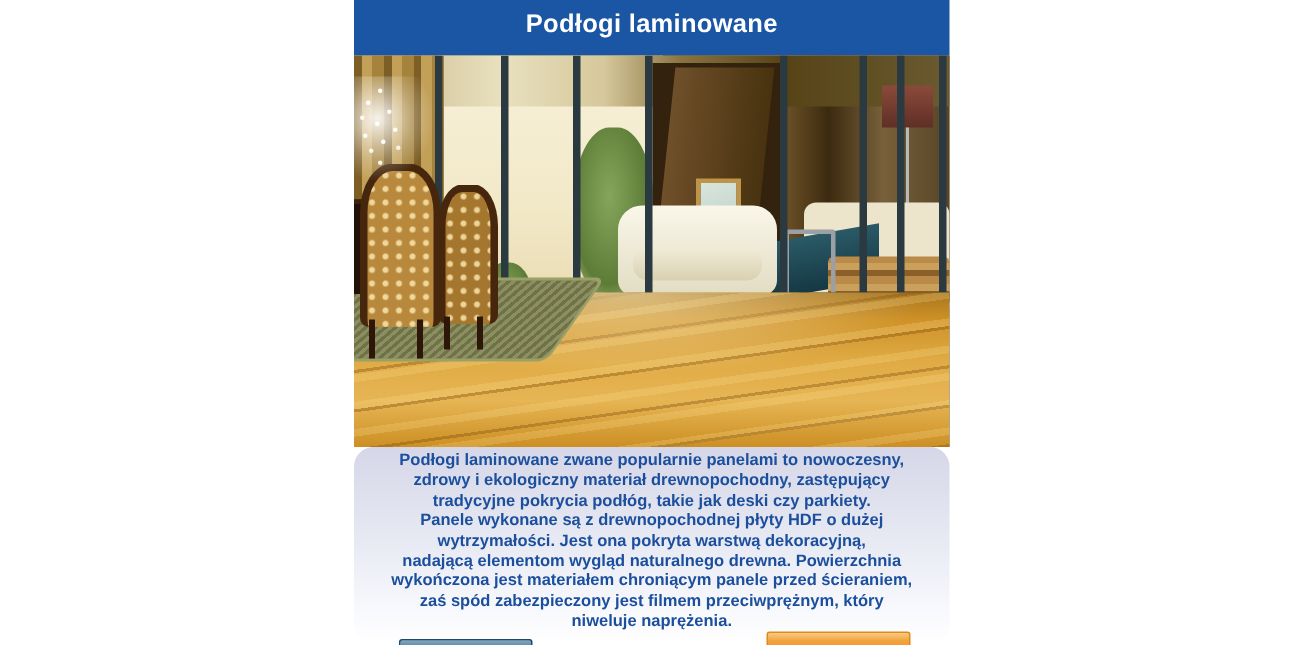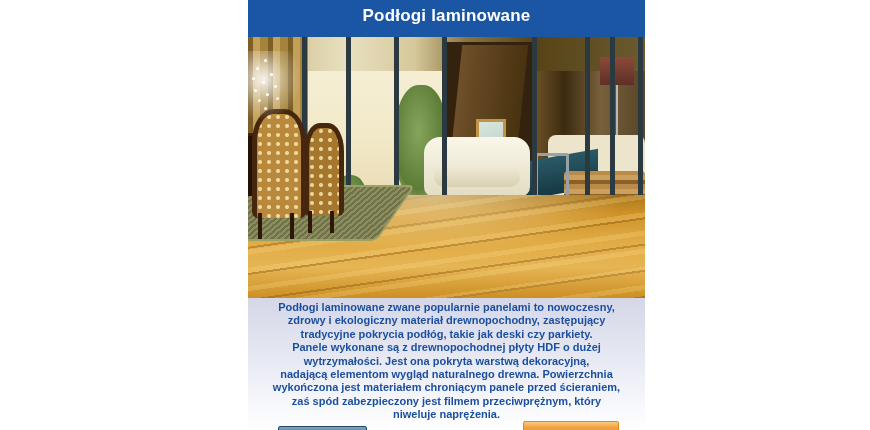--- a/index.html
+++ b/index.html
@@ -1,18 +1,18 @@
 <!DOCTYPE html>
 <html><head>
 <meta charset="utf-8">
 <style>
   html,body{margin:0;padding:0;background:#fff;}
   .canvas{position:relative;width:870px;height:430px;background:#fff;overflow:hidden;
           font-family:"Liberation Sans",sans-serif;}
-  .content{position:absolute;left:248px;top:0;width:397px;height:430px;}
+  .content{position:absolute;left:236px;top:0;width:397px;height:430px;}
 
   
   .hdr{position:relative;width:397px;height:37px;background:#1a56a4;
        display:flex;align-items:center;justify-content:center;}
   .hdr h1{margin:0;padding-bottom:6px;font-size:17px;font-weight:bold;color:#ffffff;letter-spacing:.2px;}
 
   
   .photo{position:relative;width:397px;height:261px;overflow:hidden;background:#5d4a24;}
   .photo *{position:absolute;}
   .wall-right{left:195px;top:0;width:202px;height:165px;
@@ -72,21 +72,21 @@
   .leg.c{left:60px;top:174px;height:22px;} .leg.d{left:82px;top:174px;height:22px;}
   .chandelier{left:-10px;top:14px;width:64px;height:70px;
     background:radial-gradient(ellipse at 40% 40%,rgba(255,255,255,.9),rgba(255,255,255,.25) 45%,rgba(255,255,255,0) 70%);}
   .chandelier::after{content:"";position:absolute;left:26px;top:8px;width:3px;height:3px;border-radius:50%;background:#fff;
     box-shadow:-8px 8px 0 #fff,6px 14px 0 #fff,-2px 22px 0 #fff,10px 26px 0 rgba(255,255,255,.9),
       -12px 18px 0 rgba(255,255,255,.9),2px 34px 0 #fff,-6px 40px 0 rgba(255,255,255,.85),
       12px 38px 0 rgba(255,255,255,.8),0 48px 0 rgba(255,255,255,.9),-10px 30px 0 #fff;}
 
   
   .panel{position:relative;width:397px;height:132px;text-align:center;
-    background:linear-gradient(180deg,#d5d7e8 0%,#e4e6f1 40%,#f7f8fc 80%,#ffffff 100%);}
+    background:linear-gradient(180deg,#d5d7e8 0%,#e4e6f1 40%,#f7f8fc 80%,#ffffff 100%);border-radius:13px;}
   .panel p{margin:0;padding:3px 2px 0;font-size:11px;line-height:13.4px;font-weight:bold;
     color:#1b4f9e;white-space:pre-line;}
   .btn{position:absolute;border-radius:2px;cursor:pointer;padding:0;}
   .btn-left{left:30px;top:128px;width:89px;height:20px;border:1px solid #1f4a6b;
     background:linear-gradient(180deg,#7fa6bd 0%,#3c76a0 40%,#27567c 100%);}
   .btn-right{left:275px;top:123px;width:96px;height:20px;border:1px solid #e08a1a;
     background:linear-gradient(180deg,#fbca84 0%,#f2a23b 30%,#ec8f1e 100%);}
 </style>
 </head>
 <body>

